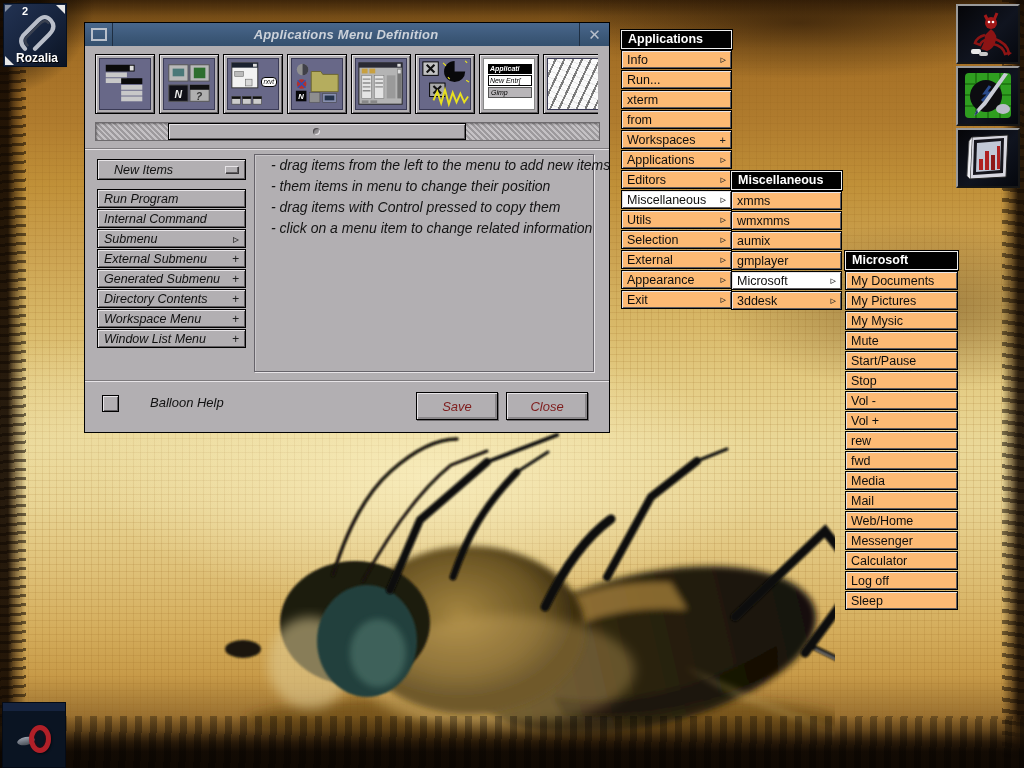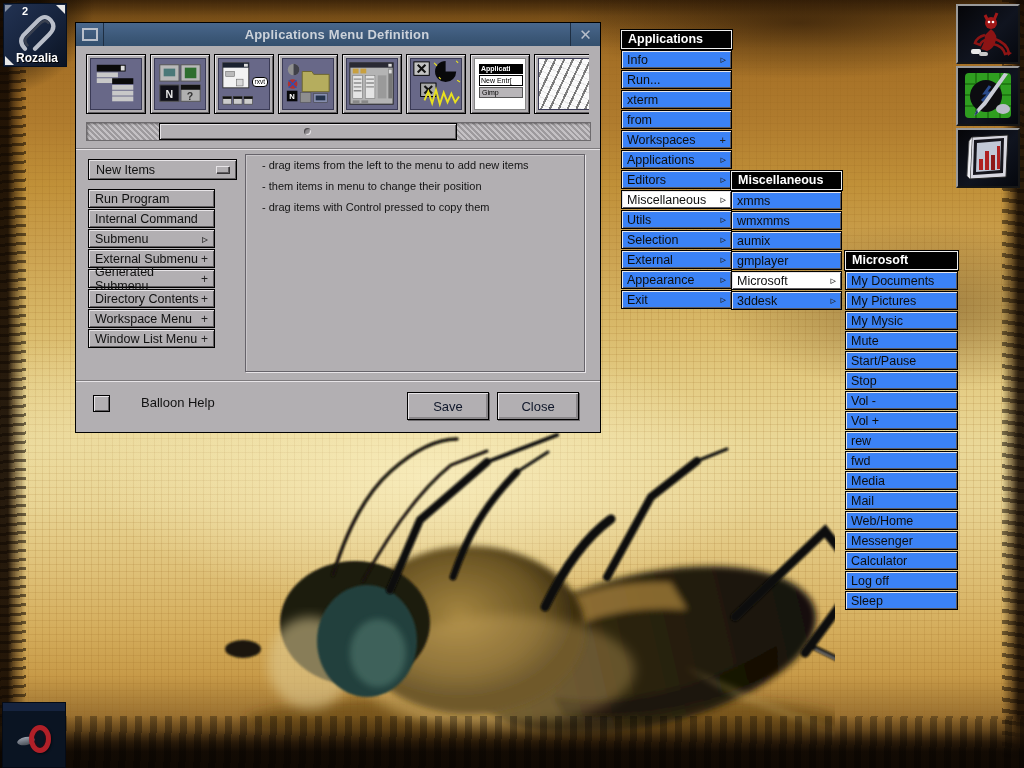--- a/index.html
+++ b/index.html
@@ -34,22 +34,22 @@
 
   
   #bee{position:absolute;left:215px;top:425px;width:620px;height:330px;pointer-events:none;}
 
   
   .raised{background:#b2afb2;border:1px solid #000;
           box-shadow:inset 1px 1px 0 #e7e4e7, inset -1px -1px 0 #615e61;}
   .sunkenline{border-top:1px solid #7e7b7e;border-bottom:1px solid #e7e4e7;height:0;}
 
   
-  #dialog{position:absolute;left:75px;top:22px;width:524px;height:409px;
-          background:#b2afb2;border:1px solid #000;}
+  #dialog{position:absolute;left:84px;top:22px;width:524px;height:409px;
+          background:#b2afb2;border:1px solid #000;font-style:italic;}
   #titlebar{position:absolute;left:0;top:0;right:0;height:23px;display:flex;
             background:linear-gradient(180deg,#49678c,#3c5878 60%,#34506e);}
   .tb-menu{width:27px;border-right:1px solid #1e2e42;display:flex;align-items:center;justify-content:center;}
   .tb-menu-glyph{width:12px;height:9px;border:2px solid #b9c0cb;background:transparent;}
   .tb-title{flex:1;text-align:center;color:#ccd2da;font-weight:bold;font-size:13px;line-height:23px;
             letter-spacing:.2px;}
   .tb-close{width:29px;border-left:1px solid #1e2e42;display:flex;align-items:center;justify-content:center;
             color:#b9c0cb;font-weight:bold;font-size:15px;}
 
   
@@ -80,51 +80,51 @@
           box-shadow:inset 1px 1px 0 #e7e4e7, inset -1px -1px 0 #615e61;}
   .dimple{position:absolute;left:calc(50% - 4px);top:4px;width:7px;height:7px;border-radius:50%;
           background:#8e8b8e;box-shadow:inset 1px 1px 1px #4a474a, inset -1px -1px 1px #f0edf0;}
 
   .sep1{position:absolute;left:0;right:0;top:125px;}
   .sep2{position:absolute;left:0;right:0;top:357px;}
 
   
   #dropdown{position:absolute;left:12px;top:136px;width:147px;height:19px;display:flex;align-items:center;
             font-size:12.5px;color:#111;padding:0;}
-  #dropdown .lbl{flex:1;padding-left:7px;}
+  #dropdown .lbl{flex:1;padding-left:16px;}
   .opt-ind{width:13px;height:7px;margin-right:7px;background:#b2afb2;
            box-shadow:inset 1px 1px 0 #e7e4e7, inset -1px -1px 0 #615e61, 1px 1px 0 #3a383a;}
-  #newbtns{position:absolute;left:12px;top:166px;width:127px;}
+  #newbtns{position:absolute;left:12px;top:166px;width:149px;}
   .lp-btn{height:17px;border:1px solid #000;background:#b2afb2;margin-bottom:1px;display:flex;
           align-items:center;font-size:12.5px;color:#111;
           box-shadow:inset 1px 1px 0 #e7e4e7, inset -1px -1px 0 #615e61;}
   .lp-btn .fl{flex:1;padding-left:6px;}
   .lp-btn .sfx{padding-right:6px;font-size:12px;color:#222;}
 
   
   #instr{position:absolute;left:169px;top:131px;width:340px;height:218px;box-sizing:border-box;
          border:1px solid #66636a;box-shadow:1px 1px 0 #e7e4e7, inset 1px 1px 0 #c9c6c9;
          background:#b2afb2;color:#141414;}
   #instr .head{margin:55px 0 14px 19px;font-size:13px;}
-  #instr .ins-line{margin-left:16px;font-size:11px;line-height:21px;white-space:nowrap;}
+  #instr .ins-line{margin-left:16px;font-size:14px;line-height:21px;white-space:nowrap;}
 
   
   #chk{position:absolute;left:17px;top:372px;width:15px;height:15px;}
   #chk-label{position:absolute;left:41px;top:372px;font-size:13px;color:#111;line-height:16px;margin-left:24px;}
-  .push-btn{position:absolute;top:369px;width:80px;height:26px;font-size:13px;color:#0f172a;
+  .push-btn{position:absolute;top:369px;width:80px;height:26px;font-size:13px;color:#7f1d1d;
             display:flex;align-items:center;justify-content:center;
             background:#b2afb2;border:1px solid #000;
             box-shadow:inset 1px 1px 0 #e7e4e7, inset -2px -2px 0 #8a878a, 1px 1px 0 #6e6b6e;}
   #save{left:331px;} #close{left:421px;}
 
   
   .menu{position:absolute;width:111px;}
   .menu-title{height:17px;background:#000;color:#fff;font-weight:bold;font-size:12.5px;line-height:17px;
               padding-left:6px;border:1px solid #efefef;outline:1px solid #000;margin-bottom:1px;}
-  .menu-item{height:17px;background:#3b82f6;border:1px solid #000;margin-bottom:1px;display:flex;
+  .menu-item{height:17px;background:#fdba74;border:1px solid #000;margin-bottom:1px;display:flex;
              align-items:center;padding:0 5px;font-size:12.5px;color:#0e0e0e;
              box-shadow:inset 1px 1px 0 #e8e5e8, inset -1px -1px 0 #5f5c5f;}
   .menu-item .fl{flex:1;white-space:nowrap;overflow:hidden;}
   .menu-item .sfx{font-size:11px;color:#222;}
   .menu-item.hl{background:#fff;}
   #menu-apps{left:621px;top:30px;}
   #menu-misc{left:731px;top:171px;}
   #menu-msft{left:845px;top:251px;width:113px;}
 
   
@@ -442,20 +442,21 @@
       <span class="fl">Window List Menu</span>
       <span class="sfx">+</span>
     </div>
     </div>
 
   <div id="instr">
     <div>
         <div class="ins-line">- drag items from the left to the menu to add new items</div>
         <div class="ins-line">- them items in menu to change their position</div>
         <div class="ins-line">- drag items with Control pressed to copy them</div>
+        <div class="ins-line">- click on a menu item to change related information</div>
       </div>
   </div>
 
   <div class="sunkenline sep2"></div>
 
   <div id="chk" class="raised"></div>
   <div id="chk-label">Balloon Help</div>
   <div id="save" class="push-btn">Save</div>
   <div id="close" class="push-btn">Close</div>
 </div>

